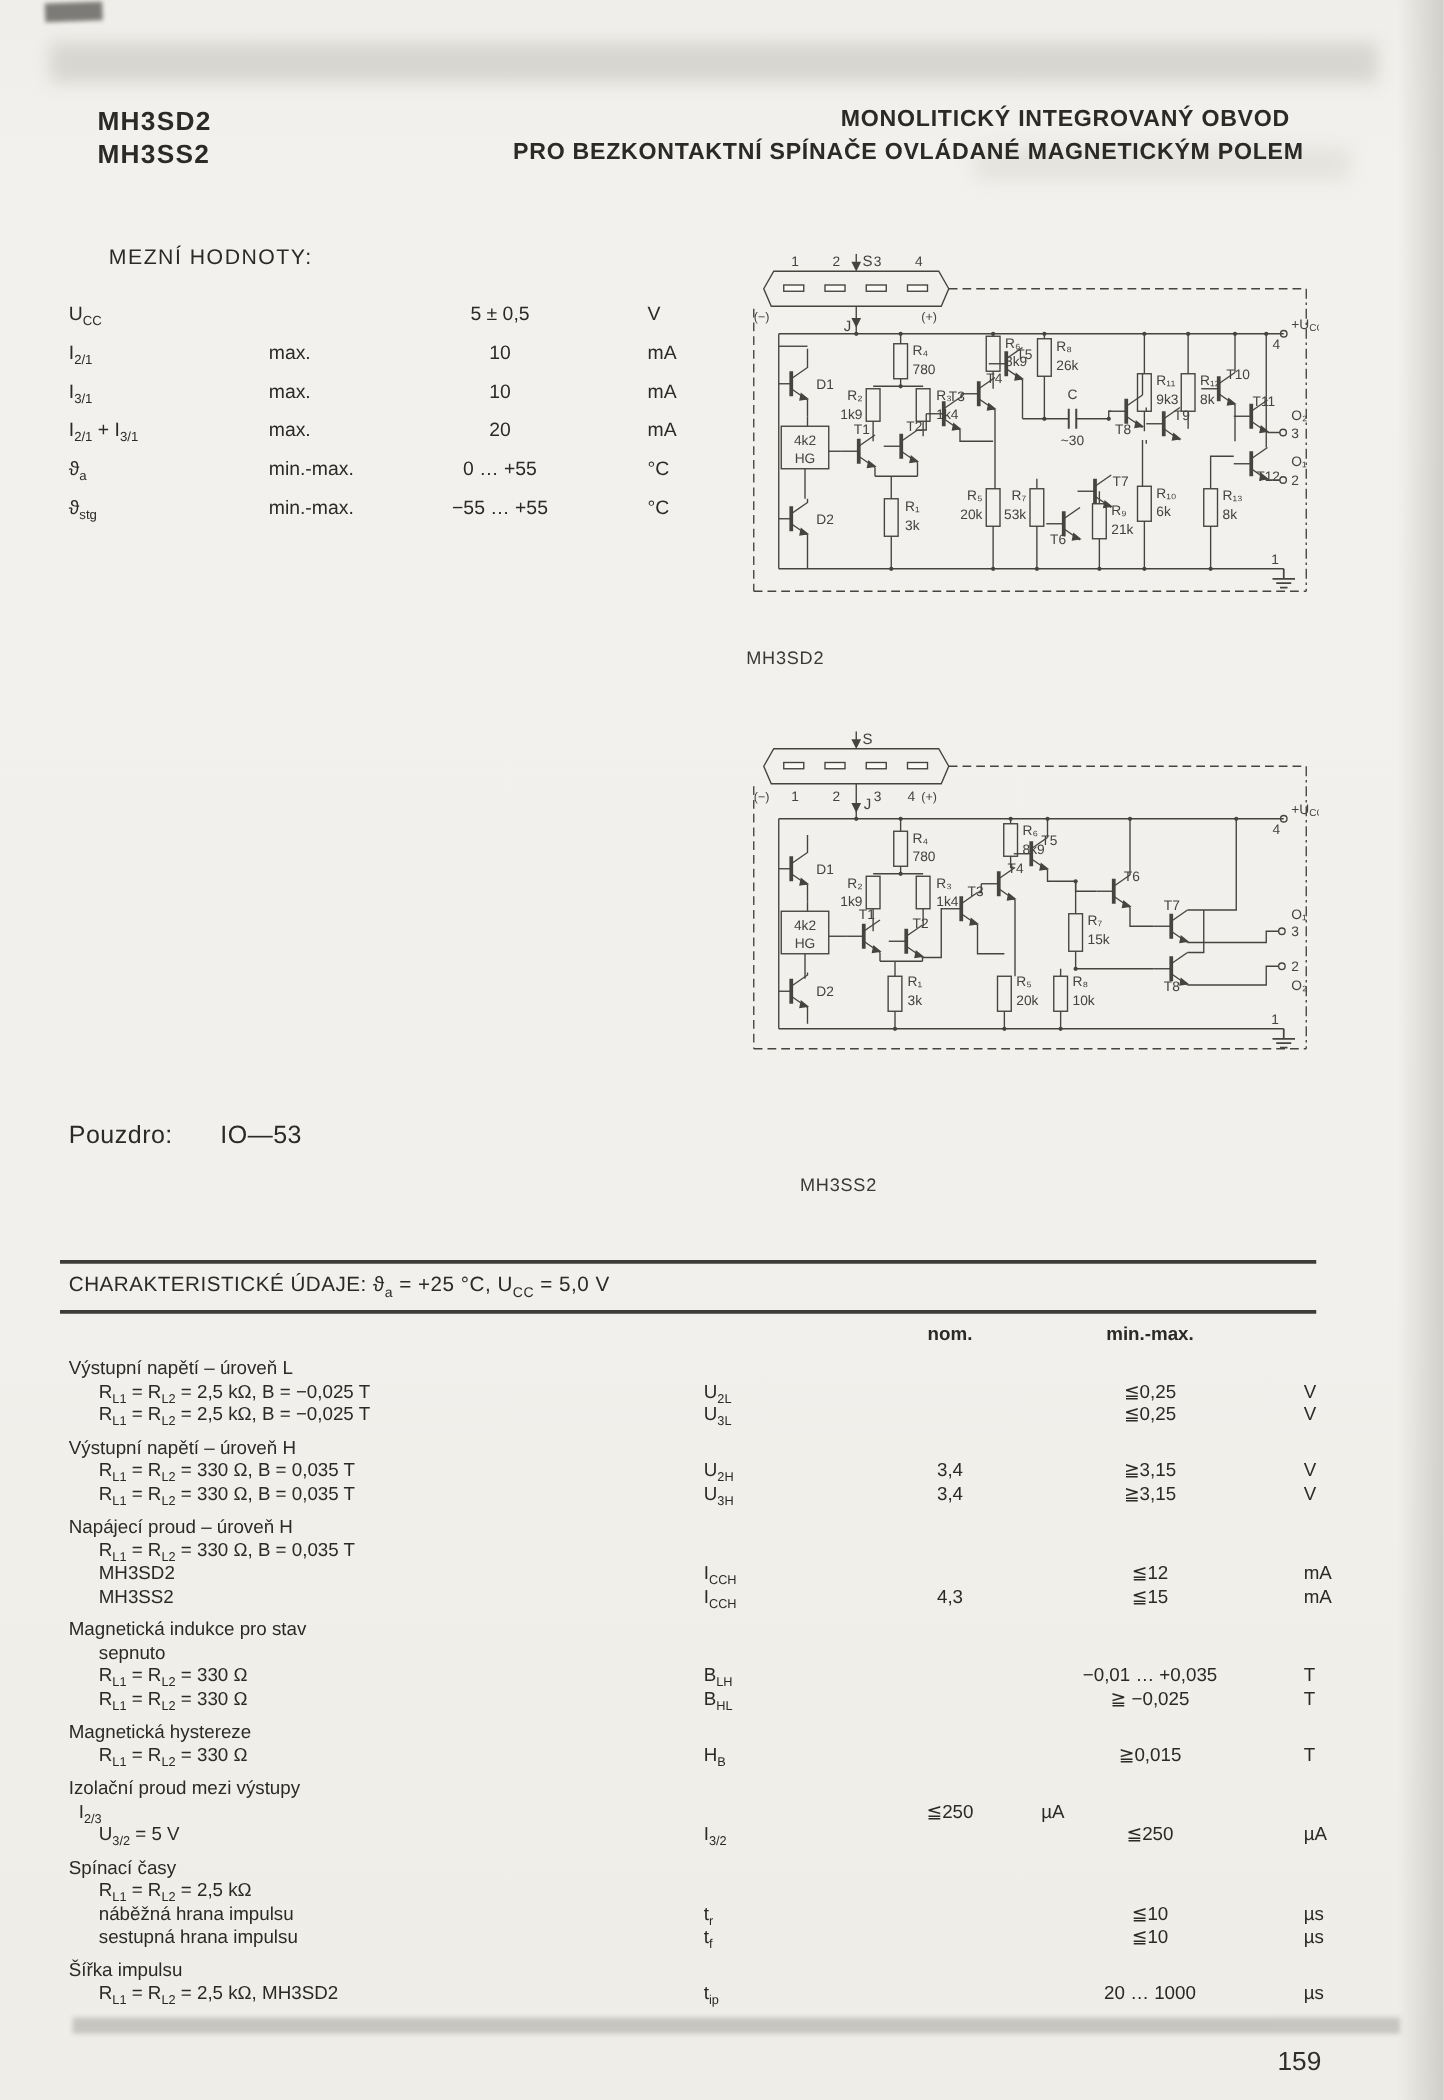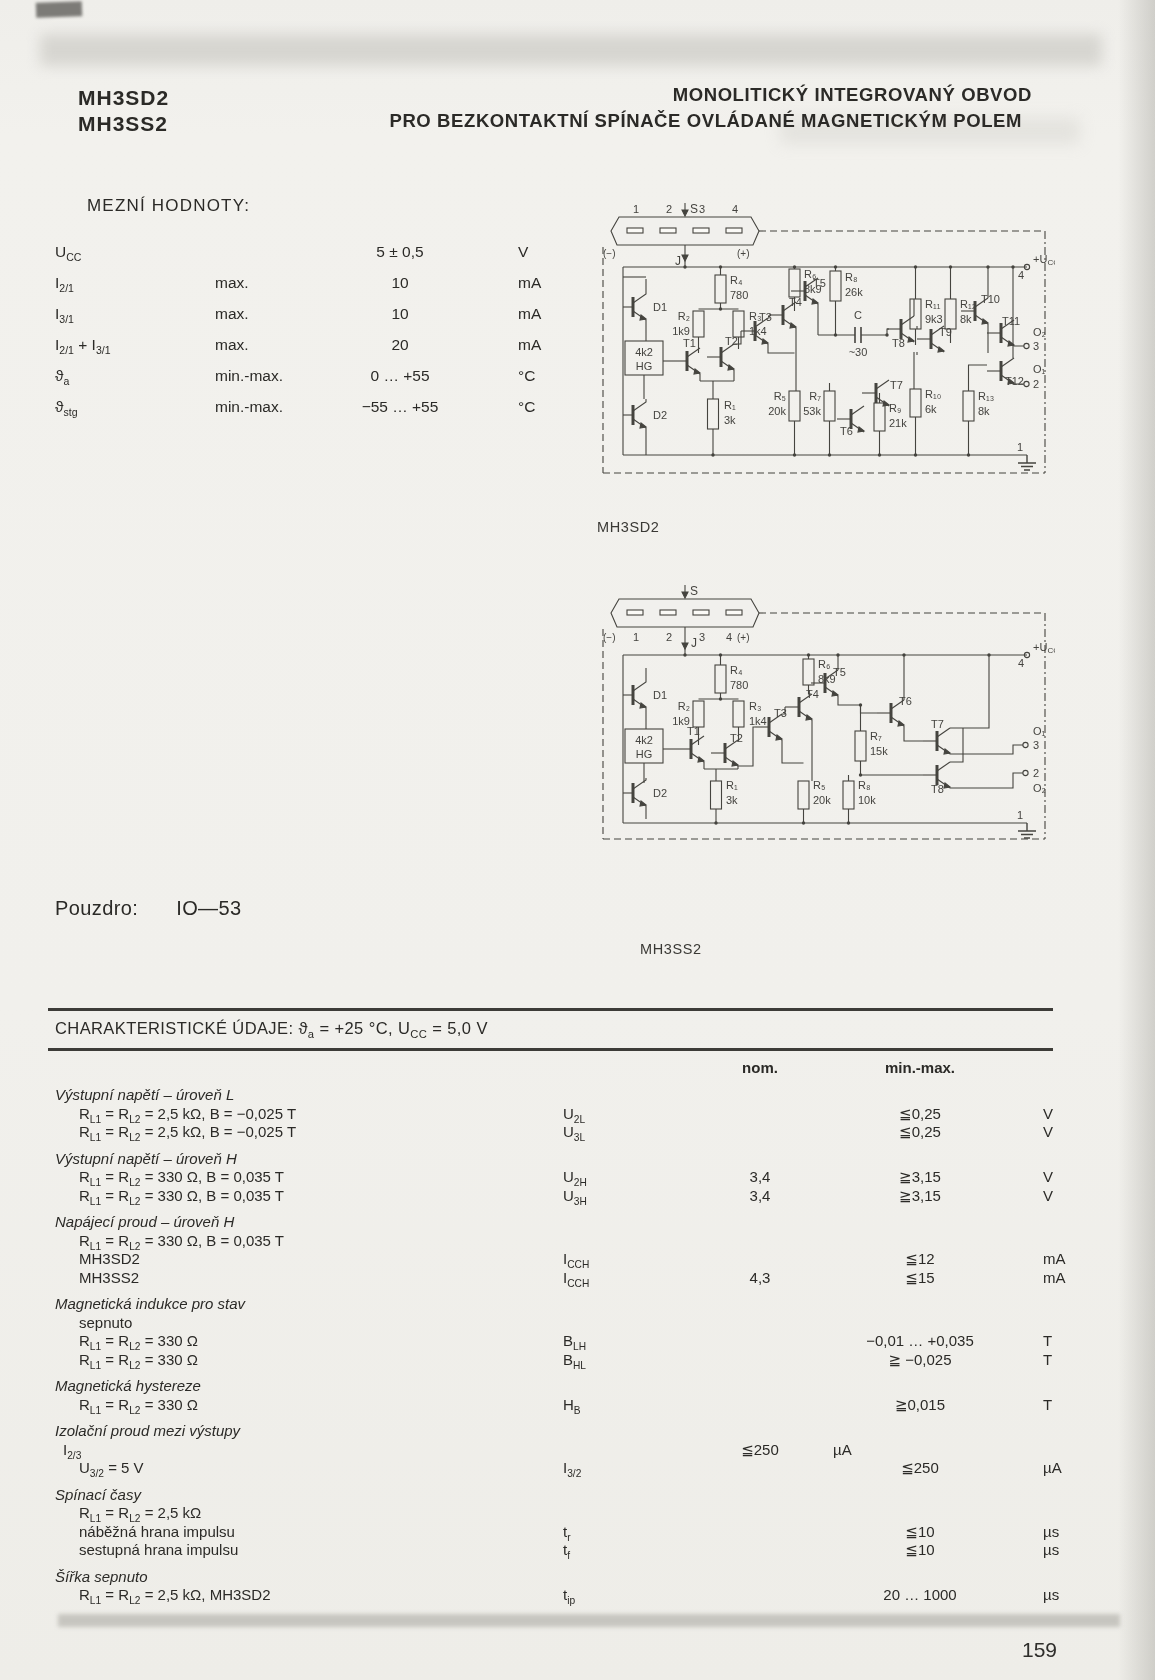--- a/index.html
+++ b/index.html
@@ -20,21 +20,21 @@
   .lrow .cond{padding-left:25px;}
   .lrow .val{text-align:center;}
   .lrow .unit{padding-left:28px;}
   sub{font-size:.68em;line-height:0;}
   
   .rule{position:absolute;left:48px;width:1005px;height:2.5px;background:#3d3c38;}
   .char-title{font-size:16.5px;letter-spacing:.4px;}
   .colhead{font-weight:bold;font-size:15px;text-align:center;}
   .ctable{position:absolute;left:55px;top:1078px;width:1040px;}
   .crow{display:grid;grid-template-columns:500px 150px 110px 210px 70px;min-height:18.5px;line-height:18.5px;font-size:15px;}
-  .crow.g{margin-top:8px;font-style:italic;}
+  .crow.g{margin-top:8px;}
   .crow .lab{white-space:nowrap;}
   .crow .ind{padding-left:24px;}
   .crow .sym{padding-left:8px;}
   .crow .nom{text-align:center;}
   .crow .mm{text-align:center;}
   .crow .unit{padding-left:18px;}
   
   svg text{font-family:"Liberation Sans","DejaVu Sans",sans-serif;fill:#44433f;}
   .caption{font-size:14.5px;letter-spacing:.6px;color:#3a3935;}
   .pagenum{font-size:21px;color:#2f2e2b;}
@@ -47,21 +47,21 @@
 
   <div class="smudge" style="left:36px;top:2px;width:46px;height:15px;background:#4c4b47;opacity:.7;filter:blur(1.5px);transform:rotate(-2deg);"></div>
   <div class="smudge" style="left:40px;top:34px;width:1062px;height:32px;background:#b8b7b1;opacity:.45;filter:blur(7px);"></div>
   <div class="smudge" style="left:780px;top:118px;width:300px;height:26px;background:#c3c2bc;opacity:.3;filter:blur(8px);"></div>
   <div class="smudge" style="left:1118px;top:0;width:37px;height:1680px;background:linear-gradient(90deg,rgba(190,189,183,0),rgba(176,175,169,.5));"></div>
   <div class="smudge" style="left:58px;top:1614px;width:1062px;height:13px;background:#bdbcb6;opacity:.8;filter:blur(2px);"></div>
 
   <div class="abs brand" style="left:78px;top:86px;">MH3SD2</div>
   <div class="abs brand" style="left:78px;top:112px;">MH3SS2</div>
   <div class="abs title" style="right:123px;top:84px;text-align:right;">MONOLITICKÝ INTEGROVANÝ OBVOD</div>
-  <div class="abs title" style="right:133px;top:110px;text-align:center;margin-left:16px;">PRO BEZKONTAKTNÍ SPÍNAČE OVLÁDANÉ MAGNETICKÝM POLEM</div>
+  <div class="abs title" style="right:112px;top:110px;text-align:center;margin-left:16px;">PRO BEZKONTAKTNÍ SPÍNAČE OVLÁDANÉ MAGNETICKÝM POLEM</div>
 
   <div class="abs limits-title" style="left:55px;top:196px;">MEZNÍ HODNOTY:</div>
   <div class="abs" style="left:55px;top:236px;width:560px;">
     <div class="lrow">
       <div>U<sub>CC</sub></div>
       <div class="cond"></div>
       <div class="val">5 ± 0,5</div>
       <div class="unit">V</div>
     </div>
     <div class="lrow">
@@ -686,21 +686,21 @@
       <div class="unit">µs</div>
     </div>
     <div class="crow">
       <div class="lab ind">sestupná hrana impulsu</div>
       <div class="sym">t<sub>f</sub></div>
       <div class="nom"></div>
       <div class="mm">≦10</div>
       <div class="unit">µs</div>
     </div>
     <div class="crow g">
-        <div class="lab">Šířka sepnuto</div>
+        <div class="lab">Šířka impulsu</div>
       </div>
     <div class="crow">
       <div class="lab ind">R<sub>L1</sub> = R<sub>L2</sub> = 2,5 kΩ, MH3SD2</div>
       <div class="sym">t<sub>ip</sub></div>
       <div class="nom"></div>
       <div class="mm">20 … 1000</div>
       <div class="unit">µs</div>
     </div>
   </div>
 

